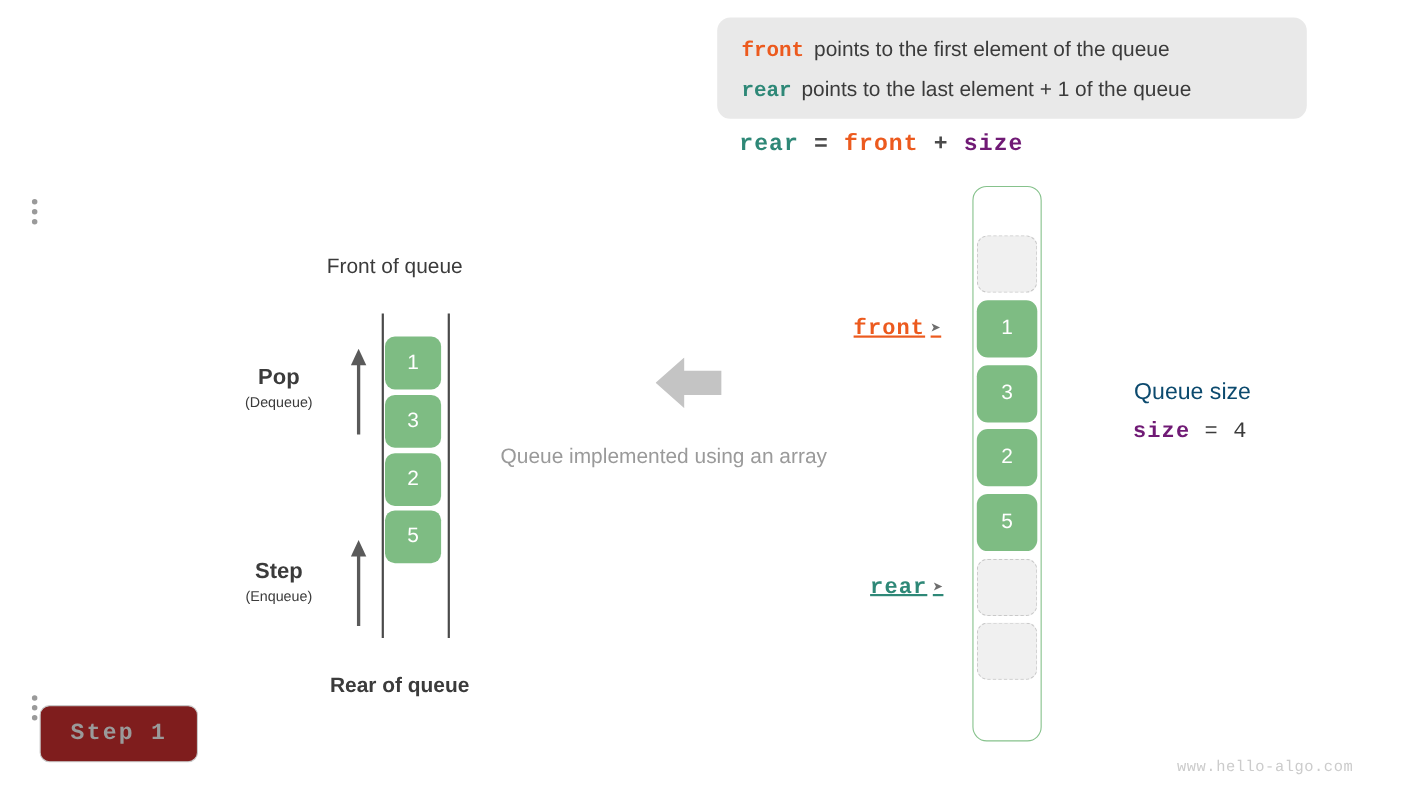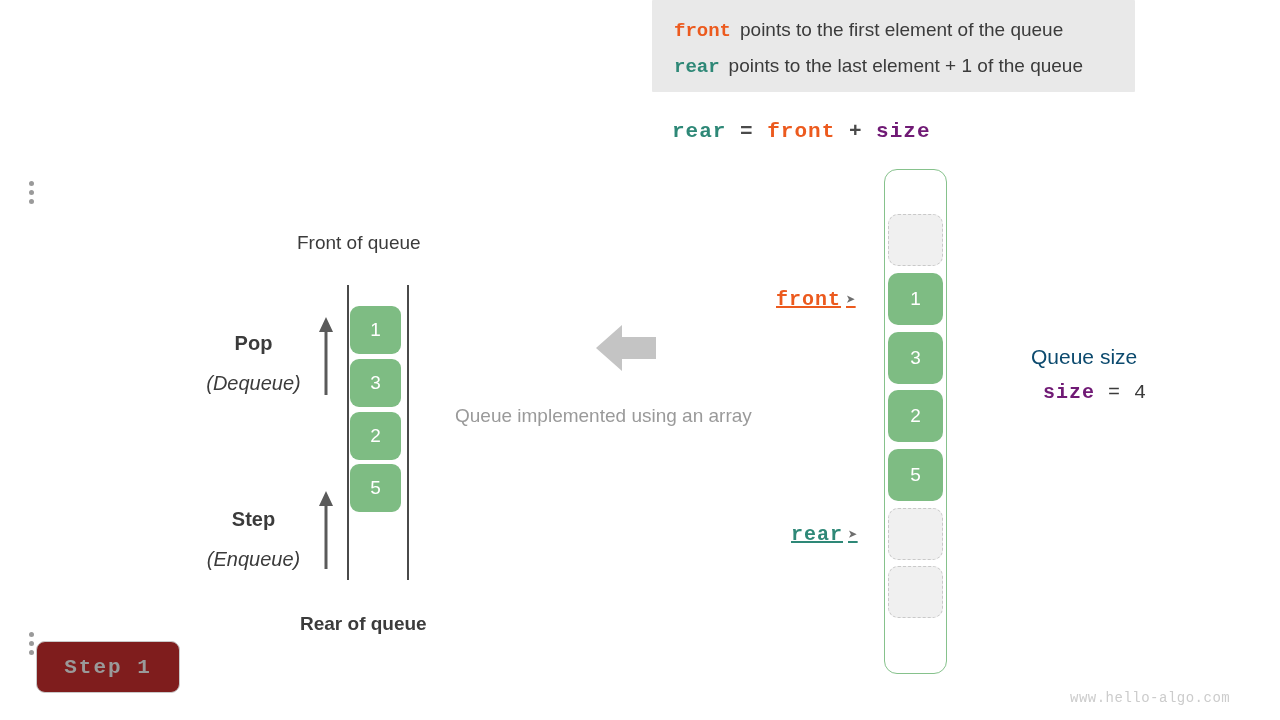--- a/index.html
+++ b/index.html
@@ -13,25 +13,25 @@
     position: relative;
     overflow: hidden;
     font-family: "Liberation Sans", sans-serif;
     color: #3b3b3b;
   }
 
   
   #legend-box {
     position: absolute;
     left: 652px;
-    top: 0;
-    width: 483px;
+    top: 16px;
+    width: 536px;
     height: 92px;
     background: #e9e9e9;
-    border-radius: 1px;
+    border-radius: 12px;
     box-sizing: border-box;
     padding: 12px 22px 0 22px;
   }
   .legend-line {
     height: 36px;
     line-height: 36px;
     white-space: nowrap;
     font-size: 19px;
     color: #3b3b3b;
   }
@@ -102,21 +102,21 @@
     justify-content: center;
   }
 
   .oplabel {
     position: absolute;
     text-align: center;
     white-space: nowrap;
     color: #3b3b3b;
   }
   .oplabel .big { font-size: 20px; font-weight: bold; display: block; }
-  .oplabel .sub { font-size: 20px; display: block; margin-top: 17px; font-style: italic; }
+  .oplabel .sub { font-size: 13px; display: block; margin-top: 3px; }
 
   .uparrow {
     position: absolute;
     width: 18px;
   }
 
   
   #big-left-arrow {
     position: absolute;
     left: 596px;
@@ -211,21 +211,20 @@
   }
   #size-expr {
     position: absolute;
     left: 1030px;
     top: 381px;
     font-family: "Liberation Mono", monospace;
     font-size: 20px;
     font-weight: bold;
     letter-spacing: 1px;
     white-space: nowrap;
-    margin-left: 13px;
   }
   #size-expr .op { color: #3b3b3b; font-weight: normal; }
   #size-expr .num { color: #3b3b3b; font-weight: normal; }
 
   
   #step-badge {
     position: absolute;
     left: 36px;
     top: 641px;
     width: 144px;

